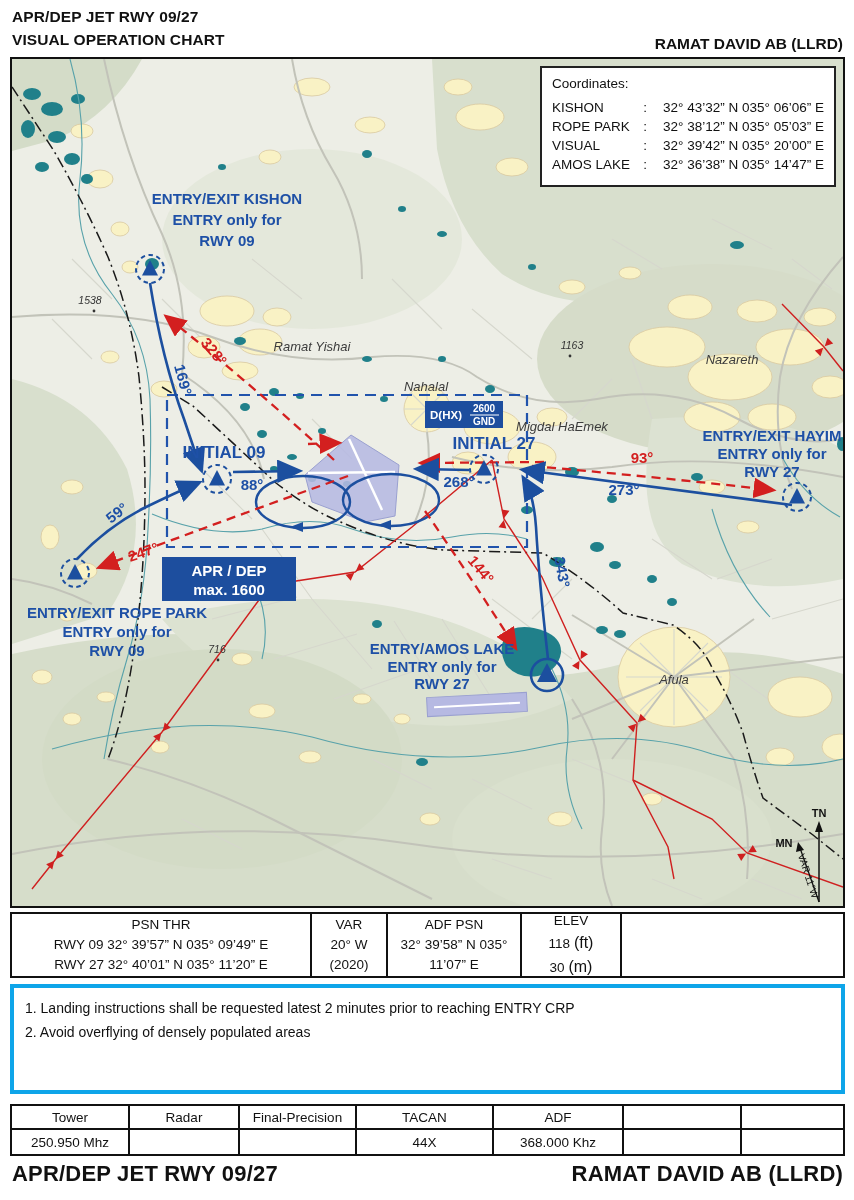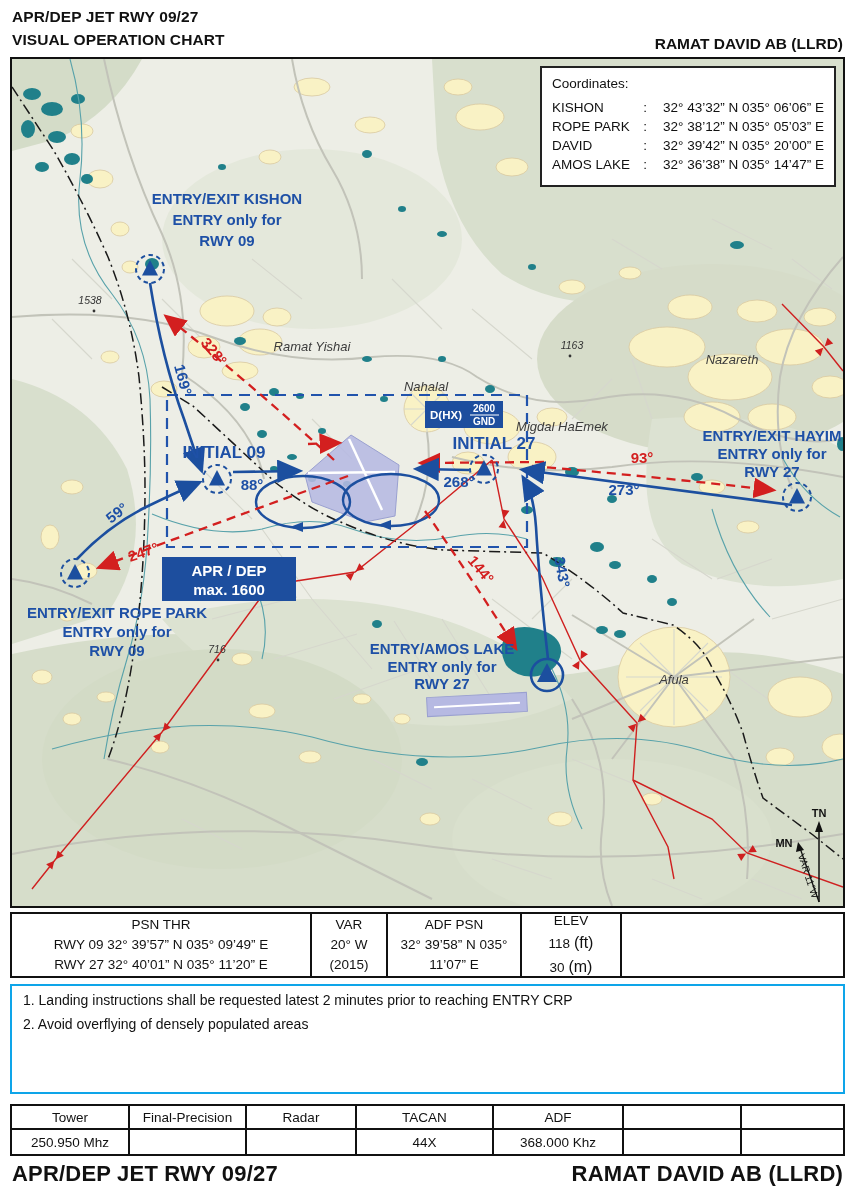--- a/index.html
+++ b/index.html
@@ -53,21 +53,21 @@
 
   
   .tbl{position:absolute;left:10px;width:835px;box-sizing:border-box;border:2px solid #111;
        display:flex;background:#fff}
   .psn{top:912px;height:66px}
   .cell{border-right:2px solid #111;display:flex;flex-direction:column;align-items:center;
         justify-content:center;font-size:13.5px;line-height:1.5;box-sizing:border-box}
   .cell:last-child{border-right:none}
   .unit{font-size:16px}
   .notes{position:absolute;left:10px;top:984px;width:835px;height:110px;box-sizing:border-box;
-         border:2px solid #0ea5e9;background:#fff;padding:3px 11px;font-size:14px;line-height:1.7}
+         border:4px solid #0ea5e9;background:#fff;padding:9px 11px;font-size:14px;line-height:1.7}
   .freq{top:1104px;height:52px}
   .fcol{border-right:2px solid #111;display:flex;flex-direction:column;box-sizing:border-box}
   .fcol:last-child{border-right:none}
   .fh,.fv{height:26px;display:flex;align-items:center;justify-content:center;font-size:13.5px;box-sizing:border-box}
   .fh{border-bottom:2px solid #111}
 </style>
 </head>
 <body>
 
 <div class="header">
@@ -412,42 +412,42 @@
       <span class="n">KISHON</span>
       <span class="c">:</span>
       <span class="v">32° 43’32” N 035° 06’06” E</span>
       </div>
     <div class="coords-row">
       <span class="n">ROPE PARK</span>
       <span class="c">:</span>
       <span class="v">32° 38’12” N 035° 05’03” E</span>
       </div>
     <div class="coords-row">
-      <span class="n">DAVID</span>
+      <span class="n">VISUAL</span>
       <span class="c">:</span>
       <span class="v">32° 39’42” N 035° 20’00” E</span>
       </div>
     <div class="coords-row">
       <span class="n">AMOS LAKE</span>
       <span class="c">:</span>
       <span class="v">32° 36’38” N 035° 14’47” E</span>
       </div>
   </div>
 </div>
 
 <div class="tbl psn">
   <div class="cell" style="width:300px">
     <div>PSN THR</div>
     <div>RWY 09 32° 39’57” N 035° 09’49” E</div>
     <div>RWY 27 32° 40’01” N 035° 11’20” E</div>
   </div>
   <div class="cell" style="width:76px">
     <div>VAR</div>
     <div>20° W</div>
-    <div>(2015)</div>
+    <div>(2020)</div>
   </div>
   <div class="cell" style="width:134px">
     <div>ADF PSN</div>
     <div>32° 39’58” N 035°</div>
     <div>11’07” E</div>
   </div>
   <div class="cell" style="width:100px">
     <div>ELEV</div>
     <div><span>118</span>&nbsp;<span class="unit">(ft)</span></div>
     <div><span>30</span>&nbsp;<span class="unit">(m)</span></div>
@@ -458,28 +458,28 @@
 <div class="notes">
   <div>1. Landing instructions shall be requested latest 2 minutes prior to reaching ENTRY CRP</div>
   <div>2. Avoid overflying of densely populated areas</div>
 </div>
 
 <div class="tbl freq">
   <div class="fcol" style="width:118px">
     <div class="fh">Tower</div>
     <div class="fv">250.950 Mhz</div>
   </div>
+  <div class="fcol" style="width:110px">
+    <div class="fh">Radar</div>
+    <div class="fv"></div>
+  </div>
   <div class="fcol" style="width:117px">
     <div class="fh">Final-Precision</div>
     <div class="fv"></div>
   </div>
-  <div class="fcol" style="width:110px">
-    <div class="fh">Radar</div>
-    <div class="fv"></div>
-  </div>
   <div class="fcol" style="width:137px">
     <div class="fh">TACAN</div>
     <div class="fv">44X</div>
   </div>
   <div class="fcol" style="width:130px">
     <div class="fh">ADF</div>
     <div class="fv">368.000 Khz</div>
   </div>
   <div class="fcol" style="width:118px">
     <div class="fh"></div>

